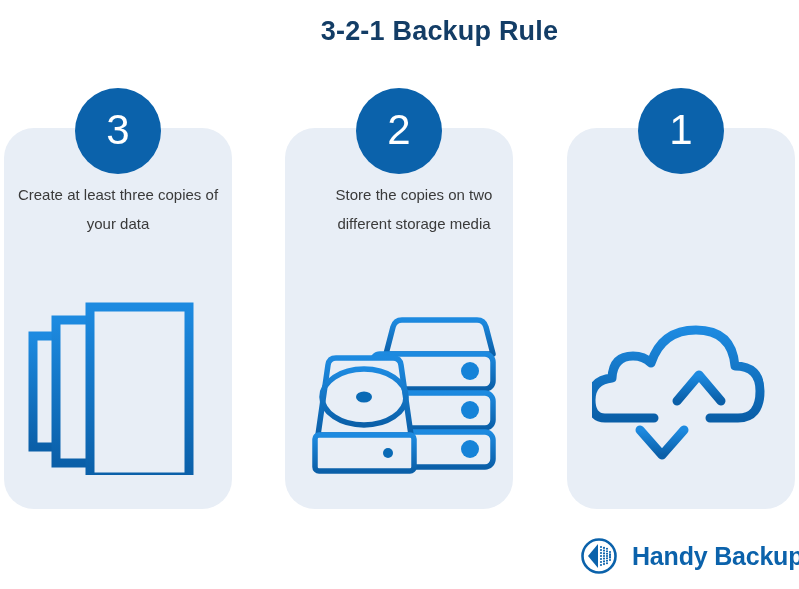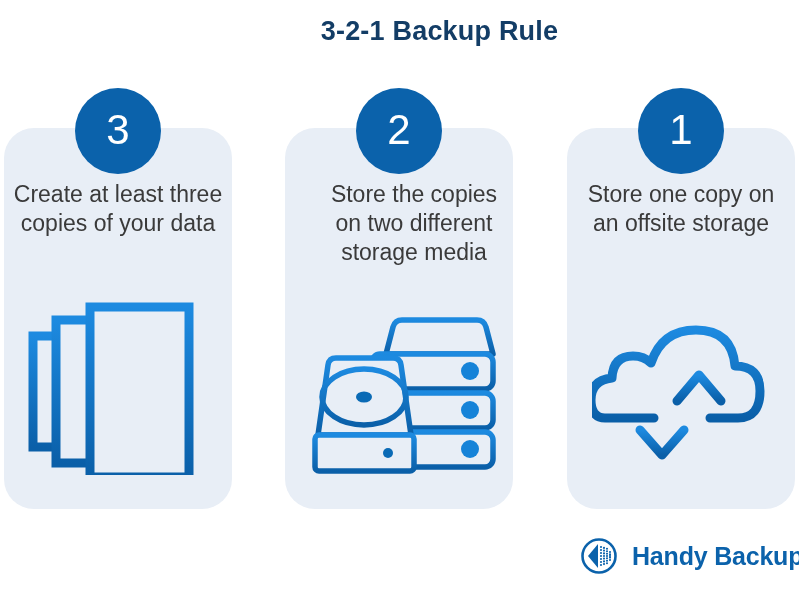--- a/index.html
+++ b/index.html
@@ -70,21 +70,21 @@
   .badge-1 { left: 75px; }
   .badge-2 { left: 356px; }
   .badge-3 { left: 638px; }
 
   
   .caption {
     position: absolute;
     top: 180px;
     width: 228px;
     text-align: center;
-    font-size: 23px;
+    font-size: 15px;
     line-height: 29px;
     color: #3a3a3a;
     z-index: 2;
     padding: 0 6px;
     box-sizing: border-box;
   }
   .cap-1 { left: 4px; }
   .cap-2 { left: 285px; padding-left: 36px; }
   .cap-3 { left: 567px; }
 
@@ -190,21 +190,20 @@
       <ellipse cx="64" cy="92" rx="8" ry="5.5" fill="#0a6ab5"></ellipse>
 
       <circle cx="88" cy="148" r="5" fill="#0a6ab5"></circle>
     </svg>
   </div>
 
   <div class="card card-3"></div>
   <div class="badge badge-3">
     <span>1</span>
   </div>
-  <div class="caption cap-3">Store one copy on an offsite storage</div>
 
   <div class="icon-wrap icon-cloud">
     <svg viewBox="0 0 180 160" width="180" height="160" xmlns="http://www.w3.org/2000/svg">
       <defs>
         <linearGradient id="gradC" x1="0" y1="0" x2="0" y2="1">
           <stop offset="0%" stop-color="#1d8ae0"></stop>
           <stop offset="100%" stop-color="#0a5fa8"></stop>
         </linearGradient>
       </defs>
 

